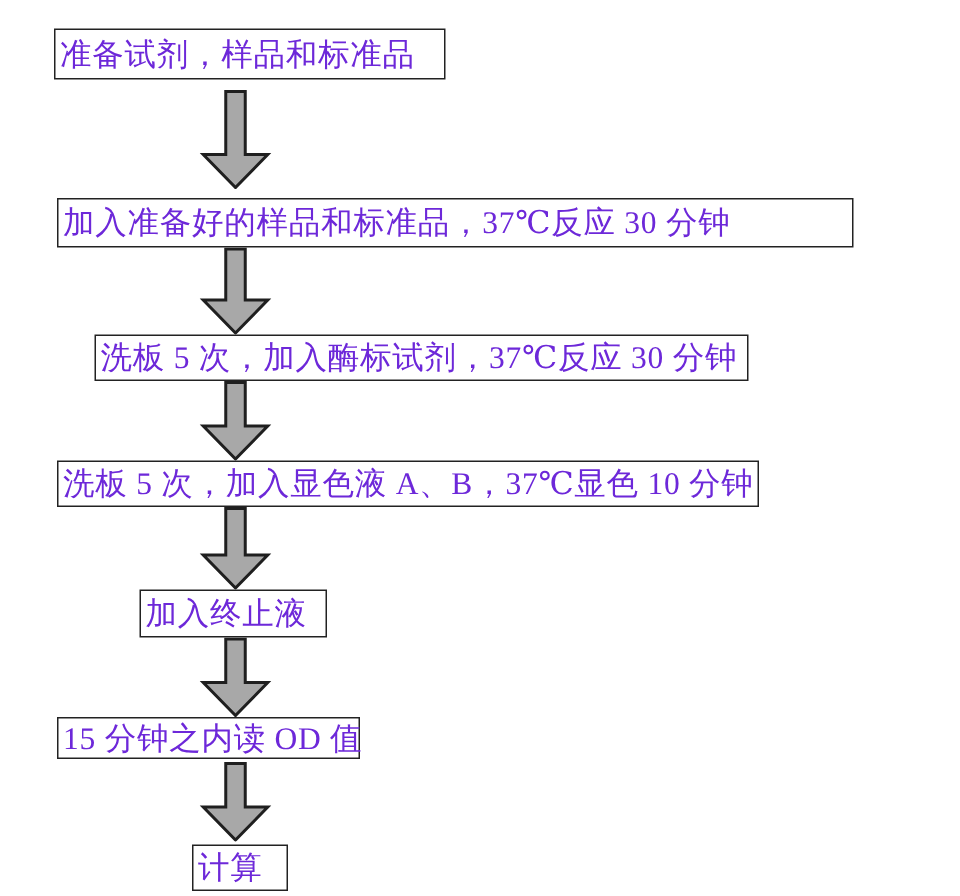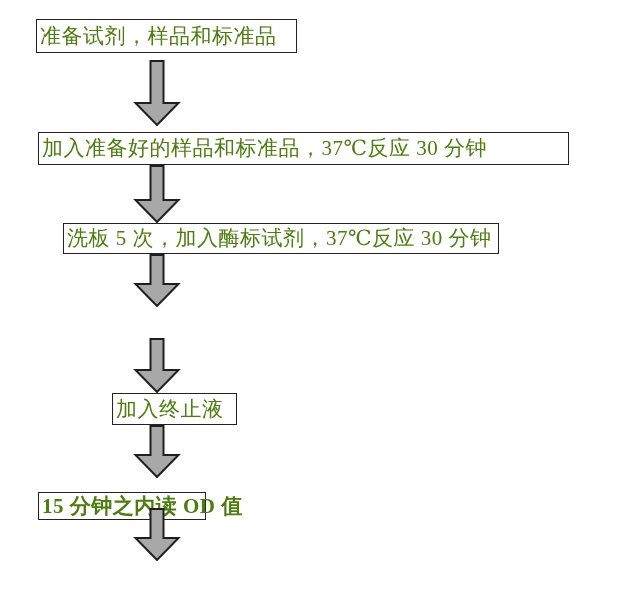--- a/index.html
+++ b/index.html
@@ -13,21 +13,21 @@
     height: 597px;
     background: #ffffff;
     font-family: "Liberation Serif", "DejaVu Serif", serif;
     overflow: hidden;
   }
   .box {
     position: absolute;
     box-sizing: border-box;
     background: #ffffff;
     border: 1px solid #222222;
-    color: #4d7c0f;
+    color: #6d28d9;
     font-size: 21px;
     line-height: 1;
     display: flex;
     align-items: center;
     padding-left: 3px;
     white-space: nowrap;
     letter-spacing: 0.5px;
   }
   .arrow {
     position: absolute;
@@ -38,25 +38,27 @@
 <body>
 
 <div class="canvas">
 
   <div class="box" style="left:36px; top:19px;  width:261px; height:34px;">准备试剂，样品和标准品</div>
 
   <div class="box" style="left:38px; top:132px; width:531px; height:33px;">加入准备好的样品和标准品，37℃反应 30 分钟</div>
 
   <div class="box" style="left:38px; top:223px; width:436px; height:31px;margin-left:25px;">洗板 5 次，加入酶标试剂，37℃反应 30 分钟</div>
 
+  <div class="box" style="left:38px; top:307px; width:468px; height:31px;">洗板 5 次，加入显色液 A、B，37℃显色 10 分钟</div>
 
-  <div class="box" style="left:93px; top:393px; width:125px; height:32px;margin-left:19px;">加入终止液</div>
+  <div class="box" style="left:93px; top:393px; width:125px; height:32px;">加入终止液</div>
 
-  <div class="box" style="left:38px; top:492px; width:168px; height:28px;font-weight:bold;">15 分钟之内读 OD 值</div>
+  <div class="box" style="left:38px; top:478px; width:202px; height:28px;">15 分钟之内读 OD 值</div>
 
+  <div class="box" style="left:128px; top:563px; width:64px; height:31px;">计算</div>
 
   <svg class="arrow" style="left:133px; top:60px;" width="48" height="66" viewBox="0 0 48 66">
     <polygon points="17.5,1 30.5,1 30.5,43 45.5,43 24,65 2.5,43 17.5,43" fill="#a8a8a8" stroke="#1f1f1f" stroke-width="2" stroke-linejoin="miter"></polygon>
   </svg>
 
   <svg class="arrow" style="left:133px; top:165px;" width="48" height="58" viewBox="0 0 48 58">
     <polygon points="17.5,1 30.5,1 30.5,35 45.5,35 24,57 2.5,35 17.5,35" fill="#a8a8a8" stroke="#1f1f1f" stroke-width="2" stroke-linejoin="miter"></polygon>
   </svg>
 
   <svg class="arrow" style="left:133px; top:254px;" width="48" height="53" viewBox="0 0 48 53">

